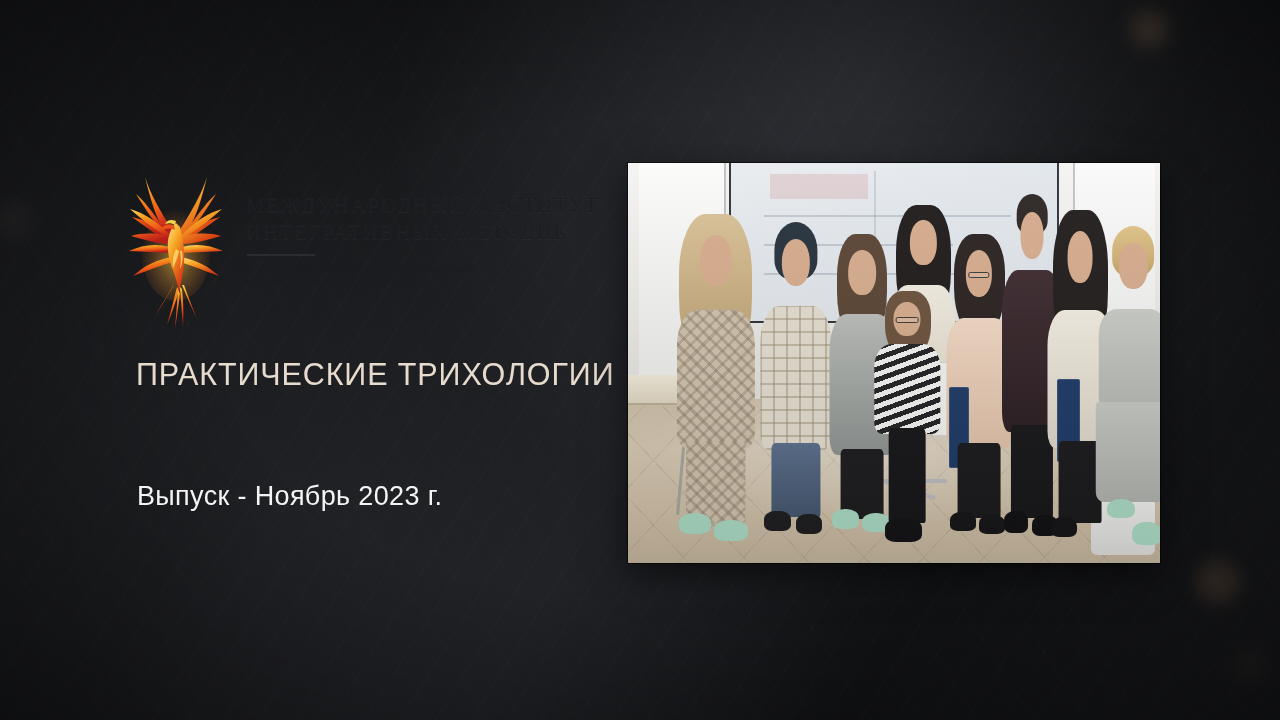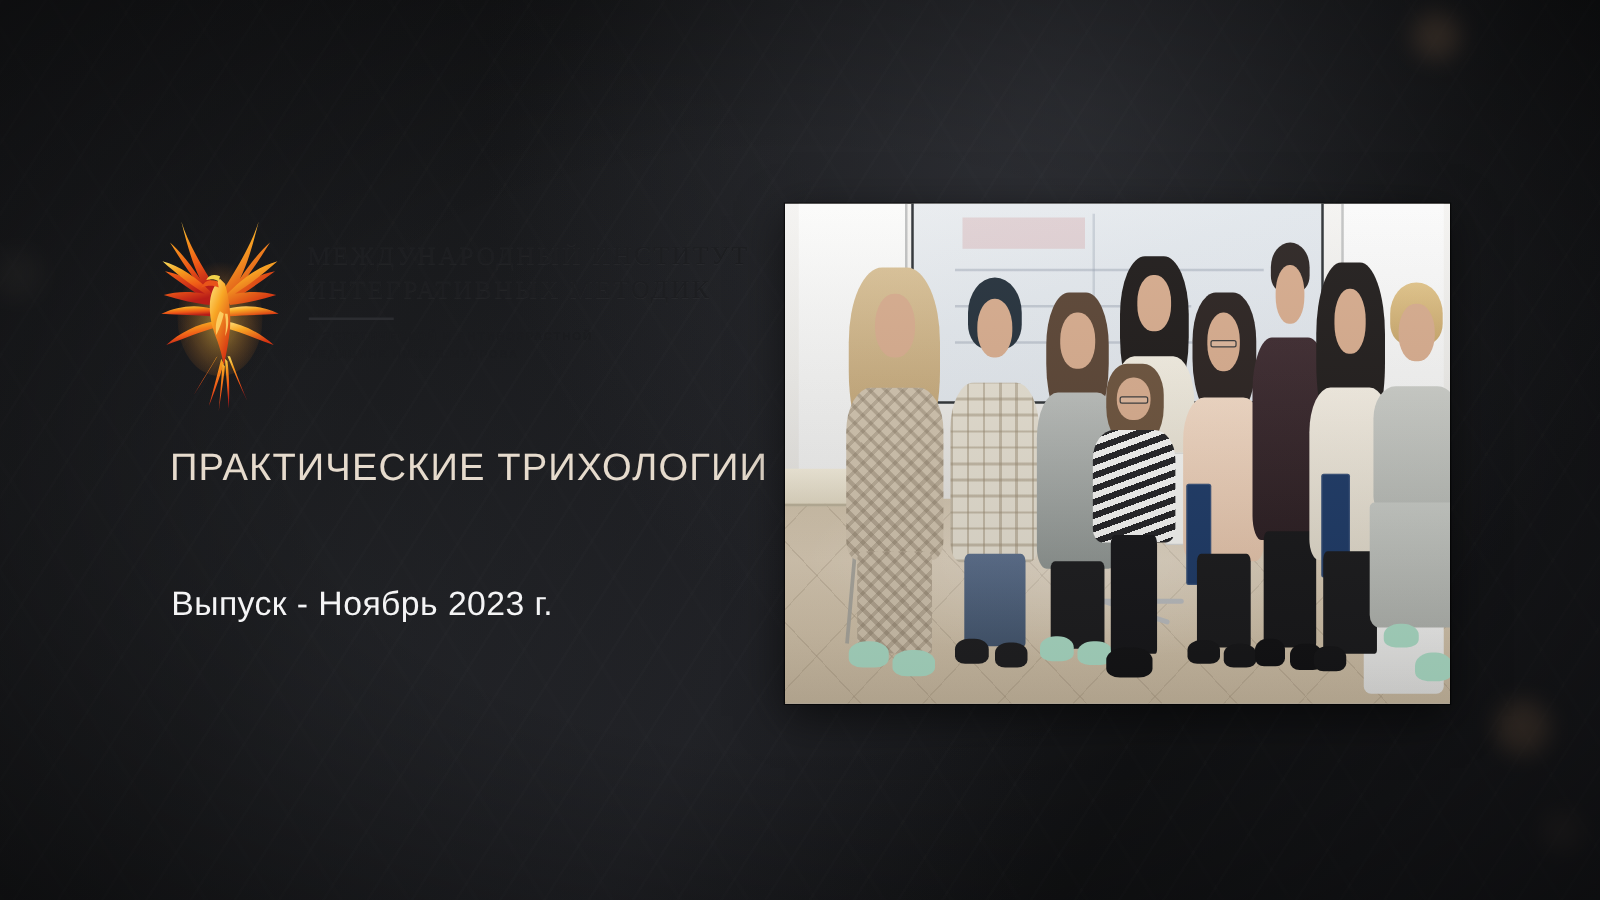--- a/index.html
+++ b/index.html
@@ -116,21 +116,21 @@
     font-size: 30.5px;
     font-weight: 400;
     letter-spacing: 0.9px;
     line-height: 1.74;
   }
   .headline .ln { display: block; white-space: nowrap; }
 
   .subline {
     position: absolute;
     left: 137px;
-    top: 468px;
+    top: 481px;
     color: #f4f4f5;
     font-size: 27px;
     font-weight: 400;
     letter-spacing: 0.35px;
     white-space: nowrap;
   }
 
   
   .photo-frame {
     position: absolute;

